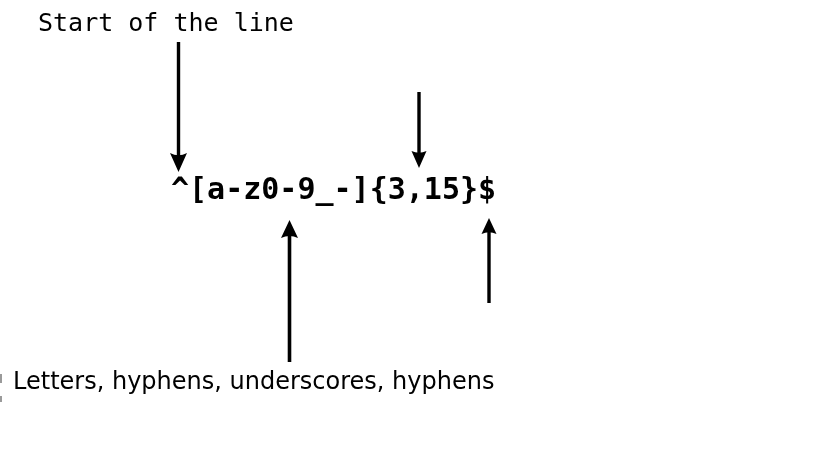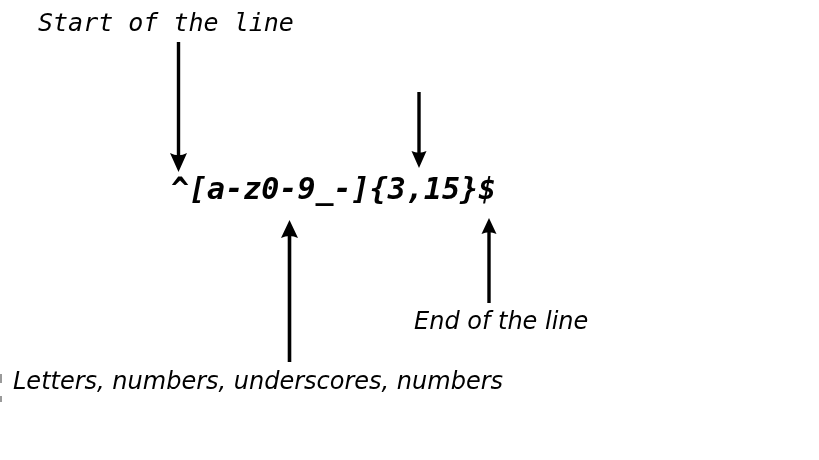--- a/index.html
+++ b/index.html
@@ -8,21 +8,20 @@
     background: #ffffff;
   }
   .canvas {
     position: relative;
     width: 721px;
     height: 460px;
     background: #ffffff;
     overflow: hidden;
     font-family: "DejaVu Sans", "Liberation Sans", sans-serif;
     color: #000000;
-    font-style: italic;
   }
   .label {
     position: absolute;
     white-space: nowrap;
     line-height: 1;
     color: #000000;
   }
   .mono {
     font-family: "DejaVu Sans Mono", "Liberation Mono", monospace;
   }
@@ -75,23 +74,22 @@
 </head>
 <body>
 
 <div class="canvas">
 
   <div class="label mono" id="lbl-start">Start of the line</div>
 
 
   <div class="label mono" id="regex">^[a-z0-9_-]{3,15}$</div>
 
-  <div class="label sans" id="lbl-end">End of the line</div>
 
-  <div class="label sans" id="lbl-class">Letters, numbers, underscores, numbers</div>
+  <div class="label sans" id="lbl-class">Letters, hyphens, underscores, hyphens</div>
 
   <svg class="arrows" viewBox="0 0 819 460" xmlns="http://www.w3.org/2000/svg">
 
     <g>
       <line x1="178.5" y1="42" x2="178.5" y2="158" stroke="#000000" stroke-width="3.4"></line>
       <path d="M178.5,172 L170,153 Q178.5,157.5 187,153 Z" fill="#000000"></path>
     </g>
 
     <g>
       <line x1="419" y1="92" x2="419" y2="156" stroke="#000000" stroke-width="3.4"></line>

